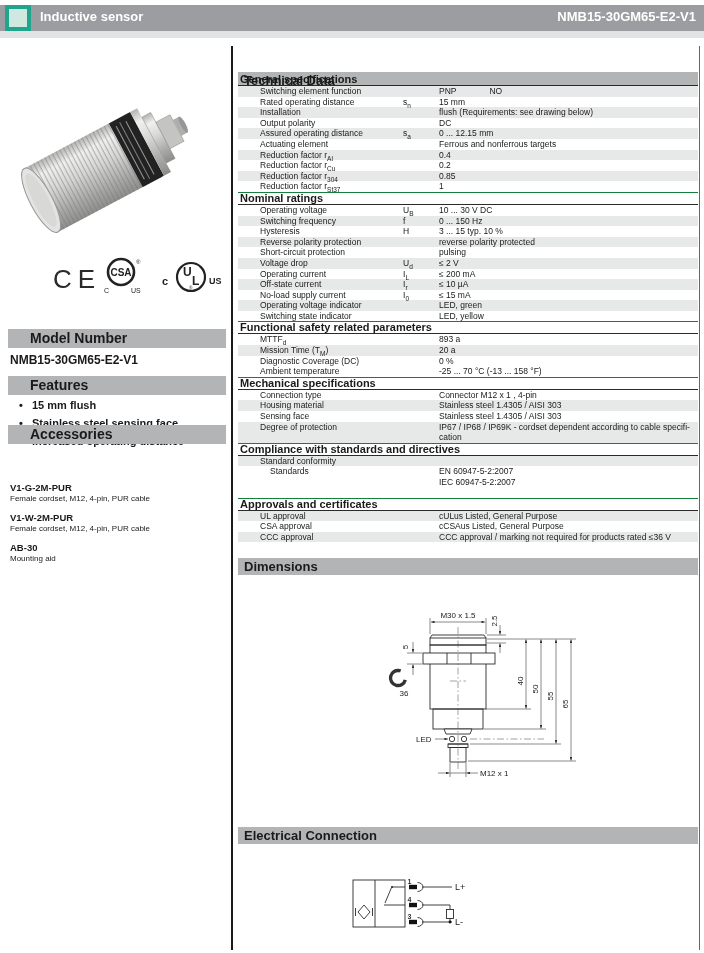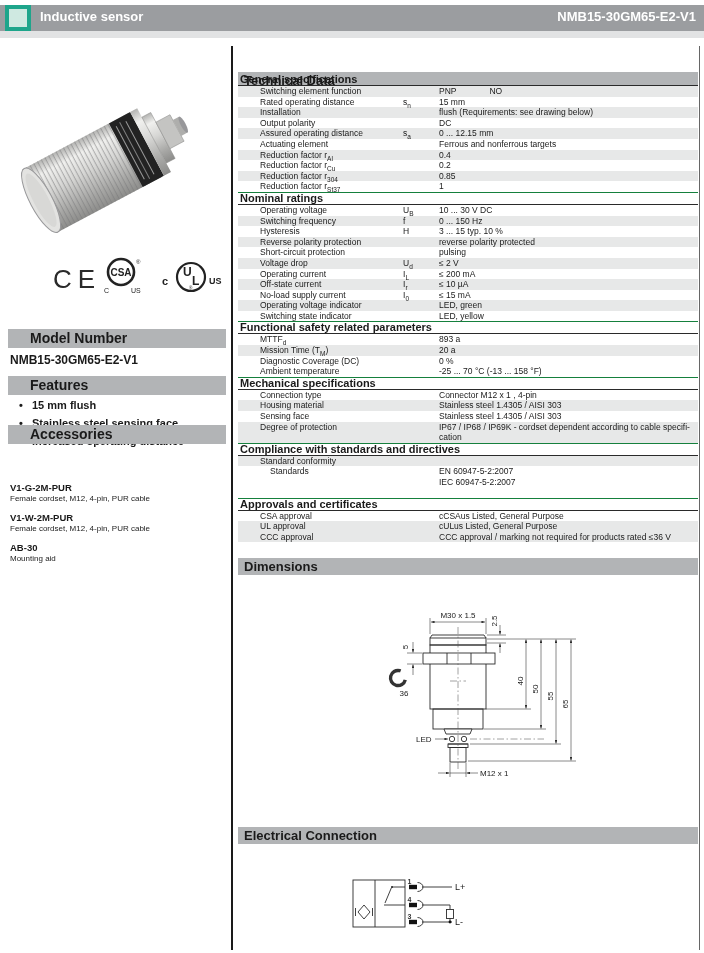--- a/index.html
+++ b/index.html
@@ -360,32 +360,32 @@
     <div class="trow">
       <span class="tlabel ind2">Standards</span>
       <span class="tsym"></span>
       <span class="tval">
         <div>EN 60947-5-2:2007</div>
         <div>IEC 60947-5-2:2007</div>
       </span>
     </div>
     <div class="trow spacer"></div>
     <div class="sec-h topline">Approvals and certificates</div>
+    <div class="trow shaded">
+      <span class="tlabel">UL approval</span>
+      <span class="tsym"></span>
+      <span class="tval">
+        <div>cULus Listed, General Purpose</div>
+      </span>
+    </div>
     <div class="trow">
       <span class="tlabel">CSA approval</span>
       <span class="tsym"></span>
       <span class="tval">
         <div>cCSAus Listed, General Purpose</div>
-      </span>
-    </div>
-    <div class="trow shaded">
-      <span class="tlabel">UL approval</span>
-      <span class="tsym"></span>
-      <span class="tval">
-        <div>cULus Listed, General Purpose</div>
       </span>
     </div>
     <div class="trow shaded">
       <span class="tlabel">CCC approval</span>
       <span class="tsym"></span>
       <span class="tval">
         <div>CCC approval / marking not required for products rated ≤36 V</div>
       </span>
     </div>
   </div>

